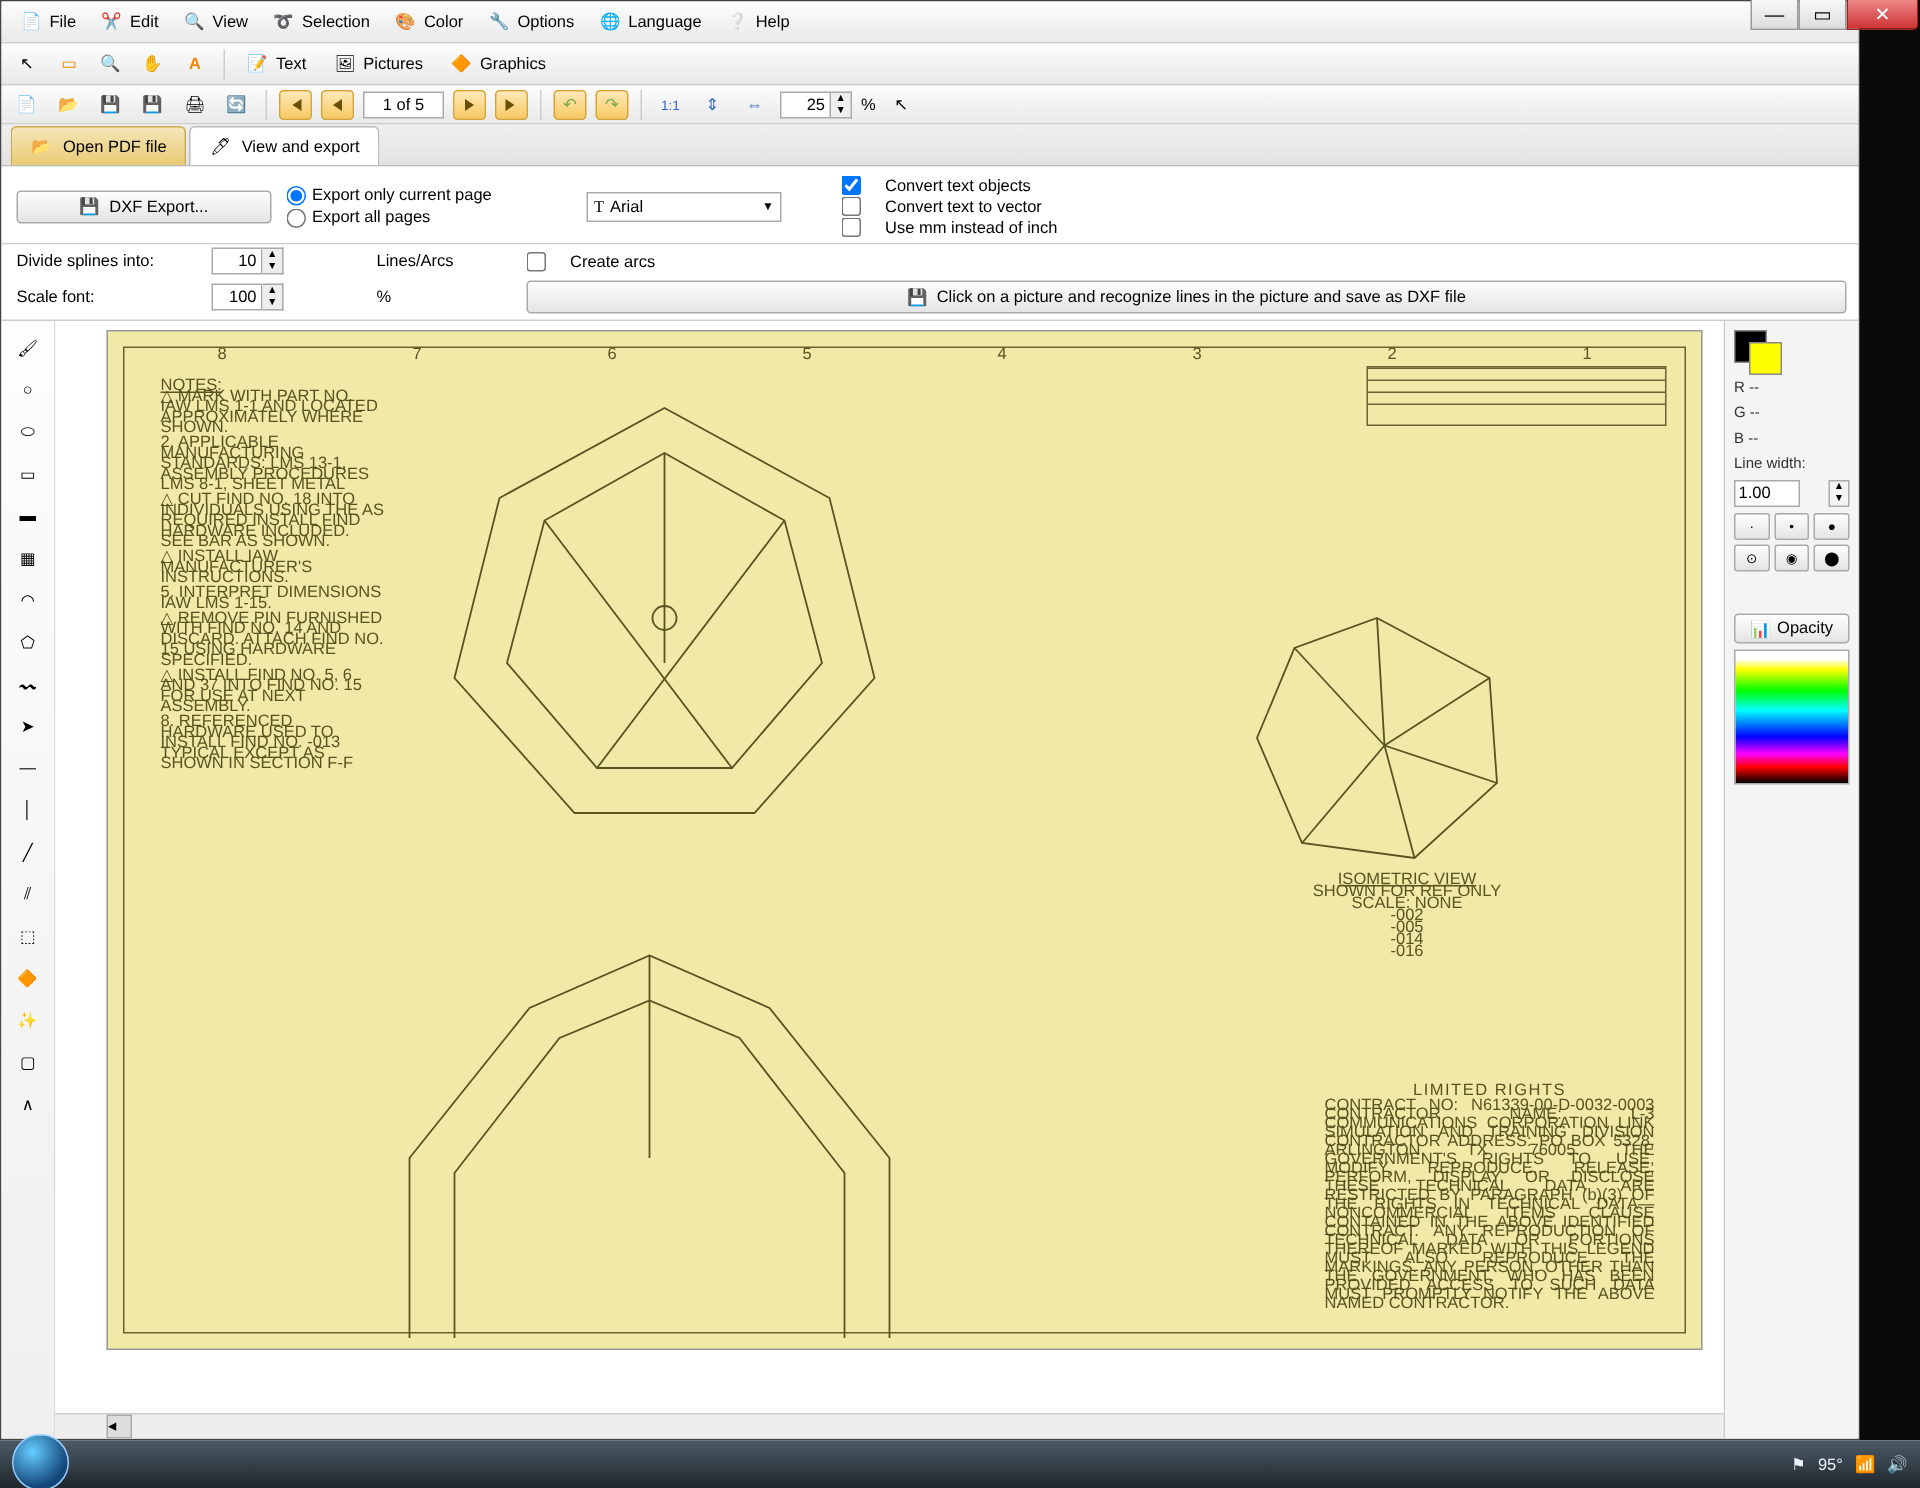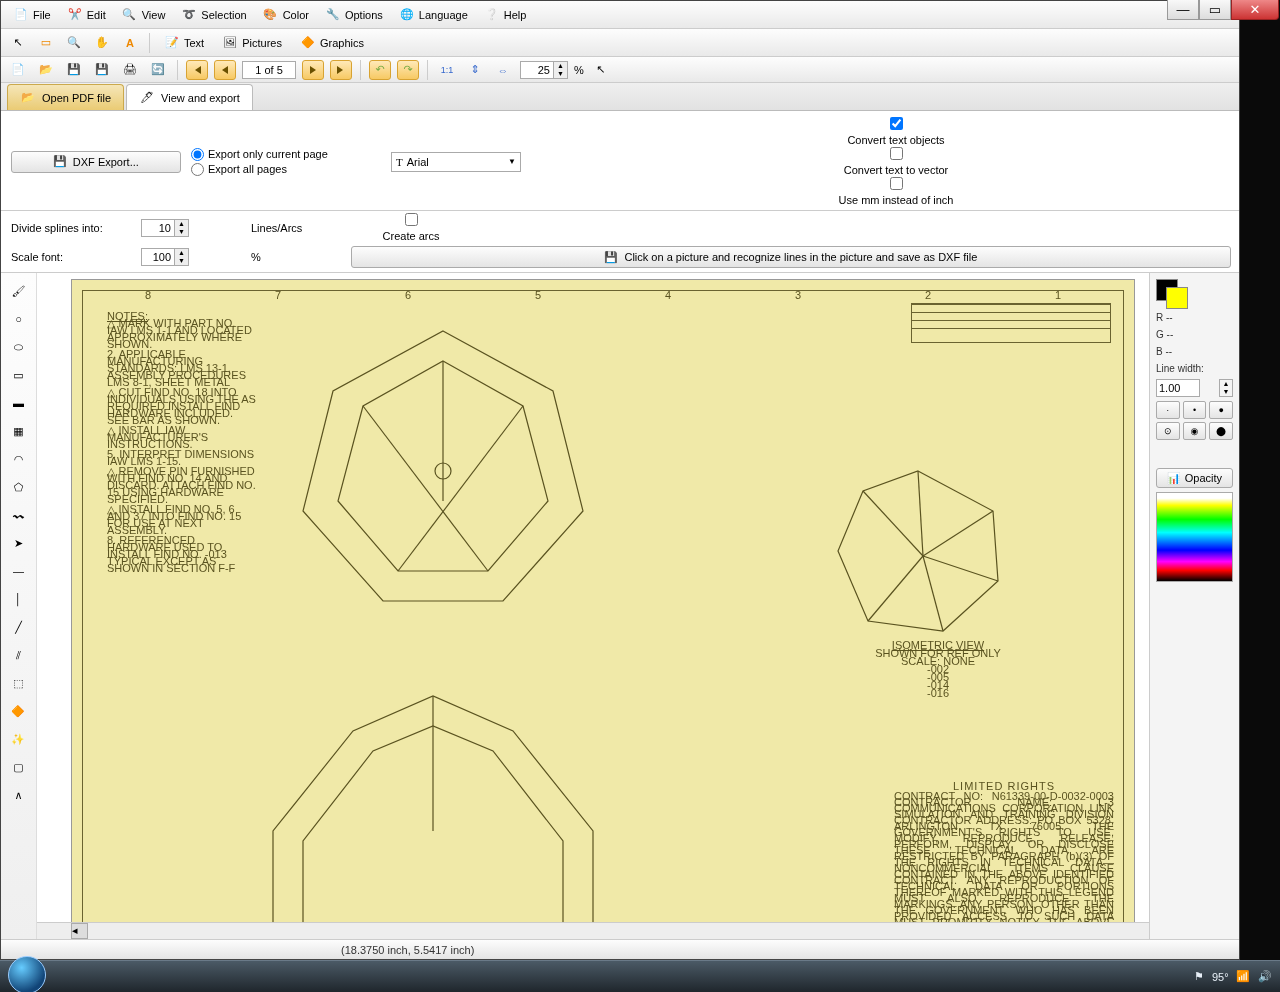--- a/index.html
+++ b/index.html
@@ -20,21 +20,21 @@
 .navrow { height:26px; background:linear-gradient(#fdfdfd,#e9e9e9); border-bottom:1px solid #ccc; display:flex; align-items:center; padding:0 6px; gap:6px; }
 .navbtn { width:22px; height:20px; background:linear-gradient(#ffe9b8,#f7c963); border:1px solid #d8a332; border-radius:3px; display:flex; align-items:center; justify-content:center; color:#7a4; }
 .navbtn svg { width:10px;height:10px; fill:#6a5000;}
 .pagebox { width:54px; height:18px; background:#fff; border:1px solid #aaa; font-size:11px; text-align:center; }
 .tabs { height:28px; background:linear-gradient(#efefef,#e2e2e2); border-bottom:1px solid #bbb; display:flex; align-items:flex-end; padding-left:6px; gap:2px; }
 .tab { height:26px; padding:0 12px; display:flex; align-items:center; gap:6px; background:linear-gradient(#f5e6b8,#eacb74); border:1px solid #cba94c; border-bottom:none; border-radius:4px 4px 0 0; }
 .tab.active { background:#fff; border-color:#bbb; }
 .optrow { background:#fff; border-bottom:1px solid #ccc; padding:6px 8px 4px 10px; display:grid; grid-template-columns:170px 190px 160px auto; gap:4px 10px; align-items:center; }
 .bigbtn { height:22px; background:linear-gradient(#fdfdfd,#e4e4e4); border:1px solid #aaa; border-radius:3px; display:flex; align-items:center; justify-content:center; gap:6px; padding:0 10px; }
 .rad { display:flex; align-items:center; gap:4px; }
-.chk { display:flex; align-items:center; gap:4px;flex-direction:column; }
+.chk { display:flex; align-items:flex-end; gap:16px; }
 .spin { display:flex; align-items:center; }
 .spin input { width:34px; height:18px; border:1px solid #aaa; text-align:right; padding-right:3px; }
 .spin .arrows { width:14px; height:18px; border:1px solid #aaa; border-left:none; background:#eee; font-size:7px; line-height:8px; text-align:center; }
 .recogbtn { grid-column:3 / span 2; height:22px; background:linear-gradient(#fdfdfd,#e4e4e4); border:1px solid #aaa; border-radius:3px; display:flex; align-items:center; justify-content:center; gap:6px; }
 .workarea { flex:1; display:flex; overflow:hidden; background:#fff;}
 .lefttools { width:36px; background:linear-gradient(#fdfdfd,#efefef); border-right:1px solid #ddd; display:flex; flex-direction:column; align-items:center; padding-top:6px; gap:4px; }
 .lt { width:26px; height:24px; display:flex; align-items:center; justify-content:center; border-radius:3px; }
 .canvaswrap { flex:1; display:flex; flex-direction:column; }
 .canvas { flex:1; background:#fff; overflow:auto; position:relative; }
 .sheet { position:absolute; top:6px; left:34px; width:1064px; height:680px; background:#f0e9a8; border:1px solid #999; }
@@ -62,21 +62,21 @@
 input[type=checkbox],input[type=radio]{ margin:0; }
 .lbl { white-space:nowrap; }
 
 .poly1 { position:absolute; left:210px; top:30px; width:300px; height:300px; }
 .poly2 { position:absolute; left:740px; top:170px; width:190px; height:180px; }
 .poly3 { position:absolute; left:150px; top:390px; width:380px; height:280px; overflow:hidden;}
 .notes { position:absolute; left:24px; top:22px; width:150px; font-size:5.5px; color:#5a5320; line-height:7px;}
 .iso { position:absolute; left:790px; top:350px; width:130px; text-align:center; font-size:6px; color:#5a5320; line-height:8px;}
 .titleblock { position:absolute; right:12px; top:12px; width:200px; height:40px; border:1px solid #6a6330;}
 .titleblock div { border-top:1px solid #6a6330; height:8px;}
-.limited { position:absolute; right:9px; bottom:16px; width:220px; font-size:5px; color:#5a5320; text-align:justify; line-height:6px;}
+.limited { position:absolute; right:20px; bottom:16px; width:220px; font-size:5px; color:#5a5320; text-align:justify; line-height:6px;}
 svg.shape { width:100%; height:100%; }
 svg.shape * { fill:none; stroke:#5a5320; stroke-width:1.2; }
 .ruler-ticks { position:absolute; top:-2px; left:0; right:0; display:flex; justify-content:space-around; font-size:6px; color:#5a5320;}
 </style>
 </head>
 <body>
 
 <div class="window">
 
   <div class="winbtns">
@@ -383,23 +383,20 @@
       </div>
       <div style="height:20px"></div>
       <div class="opbtn">
           <span>📊</span>
           <span>Opacity</span>
         </div>
       <div class="hue"></div>
     </div>
   </div>
 
-  <div class="statusbar">
-    <span>(18.3750 inch, 5.5417 inch)</span>
-  </div>
 </div>
 
 <div class="taskbar">
   <div class="startorb"></div>
   <div class="tray">
     <span>⚑</span>
     <span>95°</span>
     <span>📶</span>
     <span>🔊</span>
   </div>

